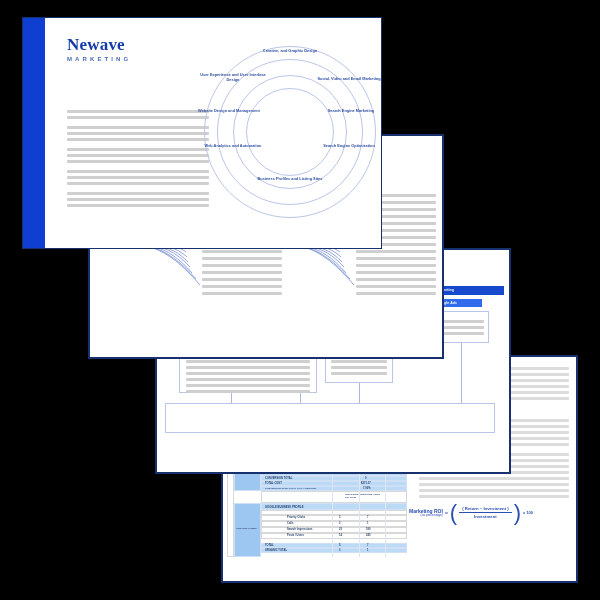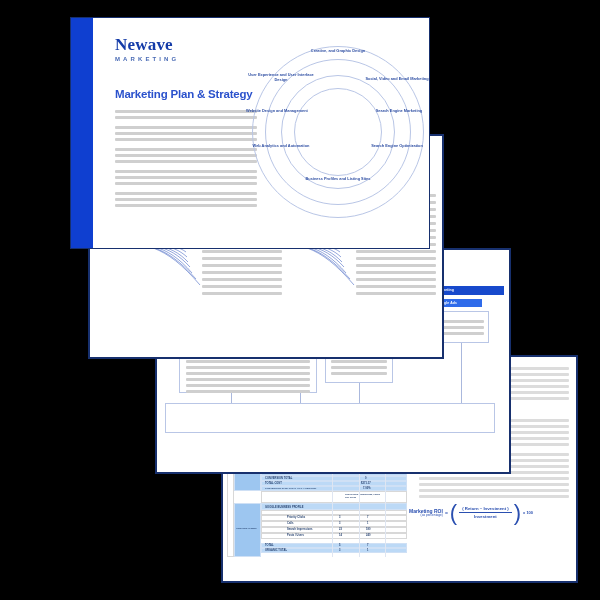--- a/index.html
+++ b/index.html
@@ -8,21 +8,21 @@
     background: #000000;
     font-family: "Liberation Sans", sans-serif;
     overflow: hidden;
   }
   .stage { position: relative; width: 600px; height: 600px; background: #000; }
 
   
   .slide { position: absolute; background: #ffffff; overflow: hidden; }
 
   
-  #slide1 { left: 22px; top: 17px; width: 360px; height: 232px; border: 1px solid #17306e; margin-left: 48px; }
+  #slide1 { left: 22px; top: 17px; width: 360px; height: 232px; border: 1px solid #17306e; }
   #slide1 .railbar { position: absolute; left: 0; top: 0; width: 22px; height: 100%; background: #0f3fd0; }
   #slide1 .body { position: absolute; left: 22px; top: 0; right: 0; bottom: 0; background:#fff; }
   .logo { position: absolute; left: 22px; top: 18px; }
   .logo-word { font-family: "Liberation Serif", serif; font-size: 17px; font-weight: 700; color: #143ba8; letter-spacing: .2px; line-height: 1; }
   .logo-sub { font-size: 6px; letter-spacing: 3.1px; color: #4a6bb5; margin-top: 3px; font-weight: 600; }
   .s1-title { position: absolute; left: 22px; top: 70px; font-size: 11.5px; font-weight: 700; color: #2b52cc; letter-spacing: -.2px; }
   .s1-lines { position: absolute; left: 22px; top: 92px; width: 142px; }
 
   
   .tline { height: 3px; background: #cfcfcf; border-radius: 1px; margin-bottom: 3px; }
@@ -320,21 +320,20 @@
 
   <div class="slide" id="slide1">
     <div class="railbar"></div>
     <div class="body">
 
       <div class="logo">
         <div class="logo-word">Newave</div>
         <div class="logo-sub">MARKETING</div>
       </div>
 
-      <div class="s1-title">Marketing Plan &amp; Strategy</div>
 
       <div class="s1-lines">
         <div class="tline"></div>
           <div class="tline sp"></div>
         <div class="tline"></div>
           <div class="tline"></div>
           <div class="tline sp"></div>
         <div class="tline"></div>
           <div class="tline"></div>
           <div class="tline sp"></div>

